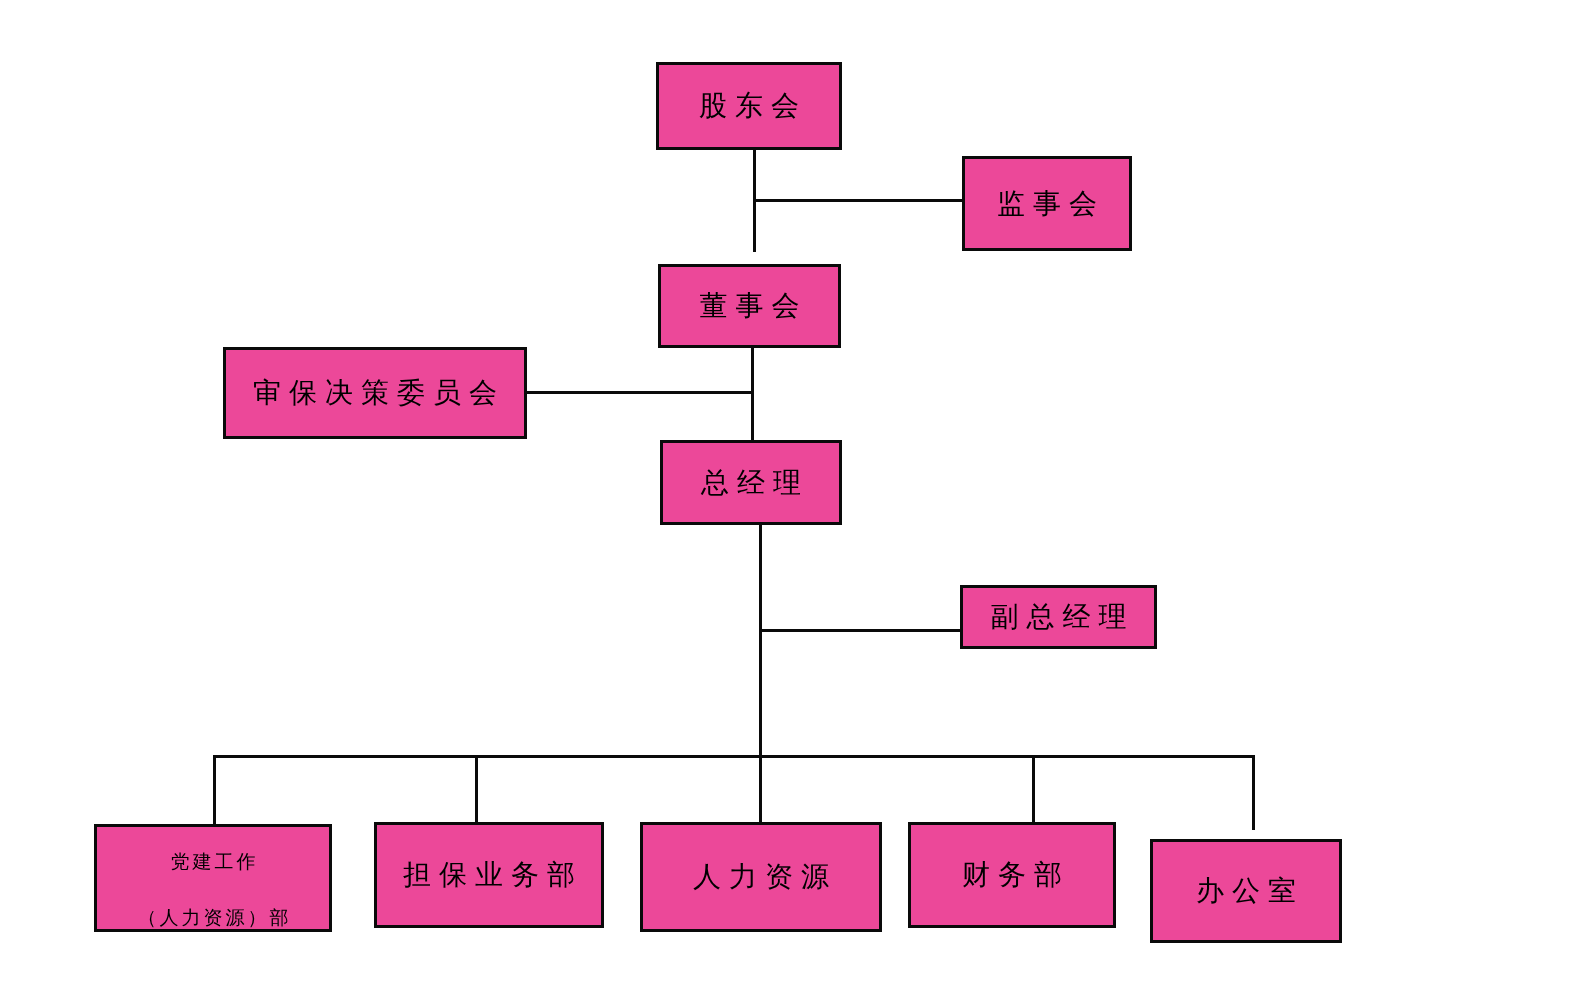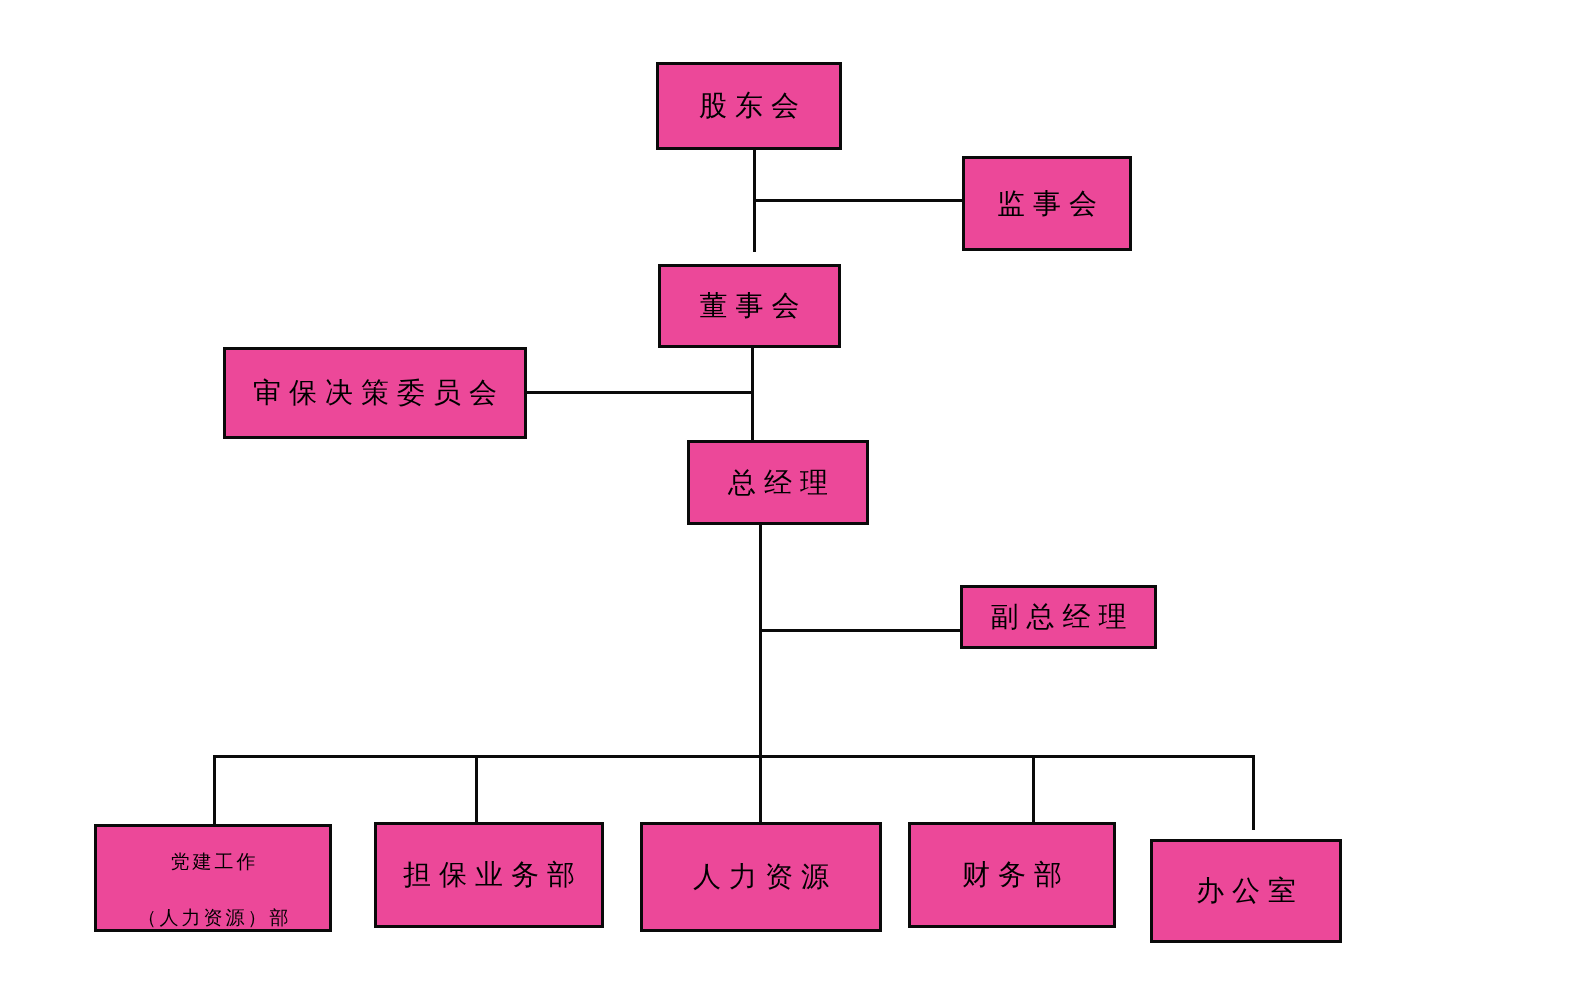--- a/index.html
+++ b/index.html
@@ -48,21 +48,21 @@
     z-index: 1;
   }
   .vline { width: 3px; }
   .hline { height: 3px; }
 
   
   #node-shareholders   { left: 656px;  top: 62px;  width: 186px; height: 88px;  }
   #node-supervisory    { left: 962px;  top: 156px; width: 170px; height: 95px;  }
   #node-board          { left: 658px;  top: 250px; width: 183px; height: 84px; margin-top: 14px;  }
   #node-committee      { left: 223px;  top: 347px; width: 304px; height: 92px;  }
-  #node-gm             { left: 660px;  top: 440px; width: 182px; height: 85px; margin-left: 27px;  }
+  #node-gm             { left: 660px;  top: 440px; width: 182px; height: 85px;  }
   #node-dgm            { left: 960px;  top: 585px; width: 197px; height: 64px;  }
   #node-party          { left: 94px;   top: 824px; width: 238px; height: 108px; }
   #node-guarantee      { left: 374px;  top: 822px; width: 230px; height: 106px; }
   #node-risk           { left: 640px;  top: 822px; width: 242px; height: 110px; }
   #node-finance        { left: 908px;  top: 822px; width: 208px; height: 106px; }
   #node-office         { left: 1150px; top: 839px; width: 192px; height: 104px; }
 
   
   #conn-shareholders-board { left: 753px;  top: 149px; height: 103px; }
   #conn-supervisory-branch { left: 753px;  top: 199px; width: 211px;  }

